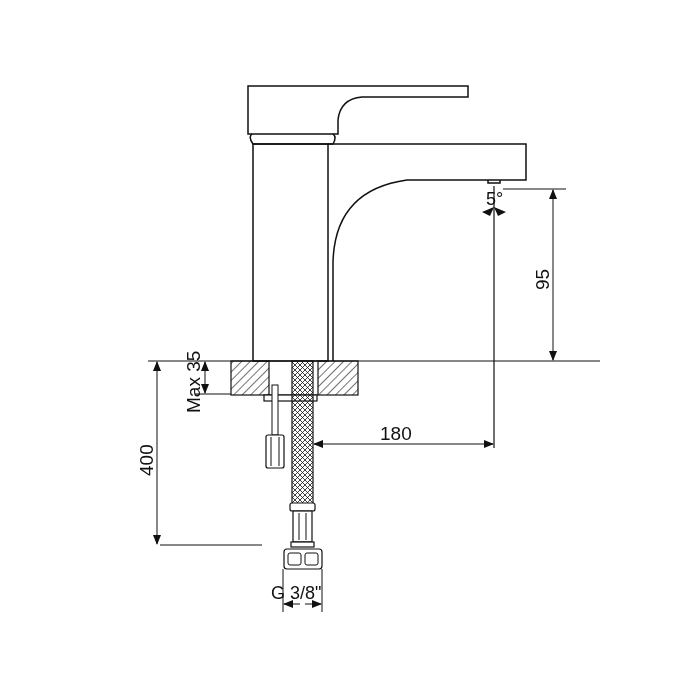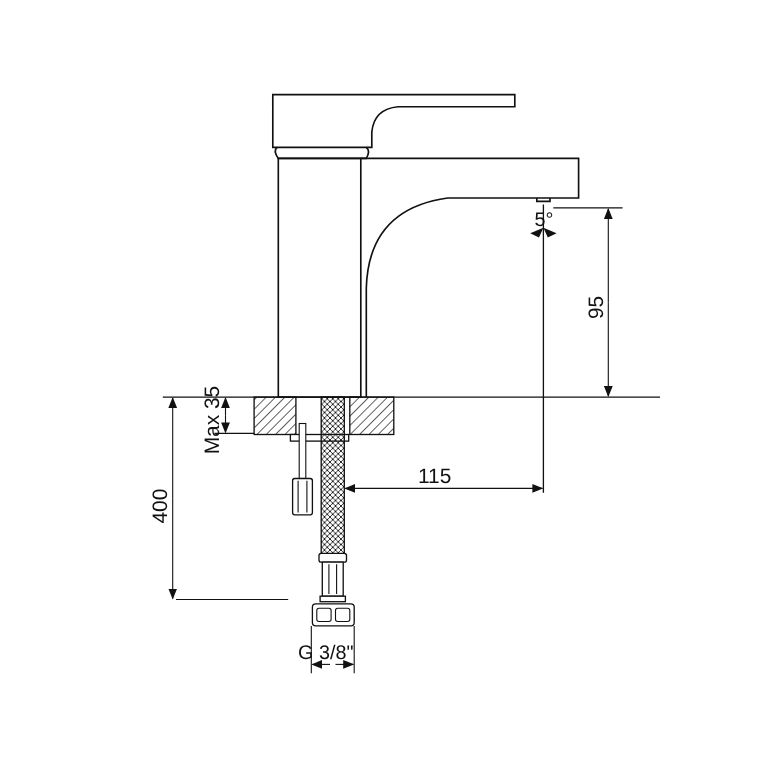--- a/index.html
+++ b/index.html
@@ -84,16 +84,16 @@
   <line x1="157" y1="453" x2="157" y2="362" stroke="#111" marker-end="url(#arr)"></line>
   <line x1="157" y1="453" x2="157" y2="544" stroke="#111" marker-end="url(#arr)"></line>
 
   <line x1="195" y1="394" x2="231" y2="394" stroke="#111"></line>
   <line x1="205" y1="378" x2="205" y2="362" stroke="#111" marker-end="url(#arr)"></line>
   <line x1="205" y1="378" x2="205" y2="393" stroke="#111" marker-end="url(#arr)"></line>
 </svg>
 
 <div class="lbl" style="left:486px;top:190px;font-size:18px;">5°</div>
 <div class="lbl rot" style="left:533px;top:290px;">95</div>
-<div class="lbl" style="left:380px;top:424px;">115</div>
+<div class="lbl" style="left:380px;top:424px;">180</div>
 <div class="lbl rot" style="left:137px;top:476px;">400</div>
 <div class="lbl rot" style="left:184px;top:413px;">Max 35</div>
 <div class="lbl" style="left:271px;top:584px;font-size:18px;">G 3/8"</div>
 
 </body></html>

